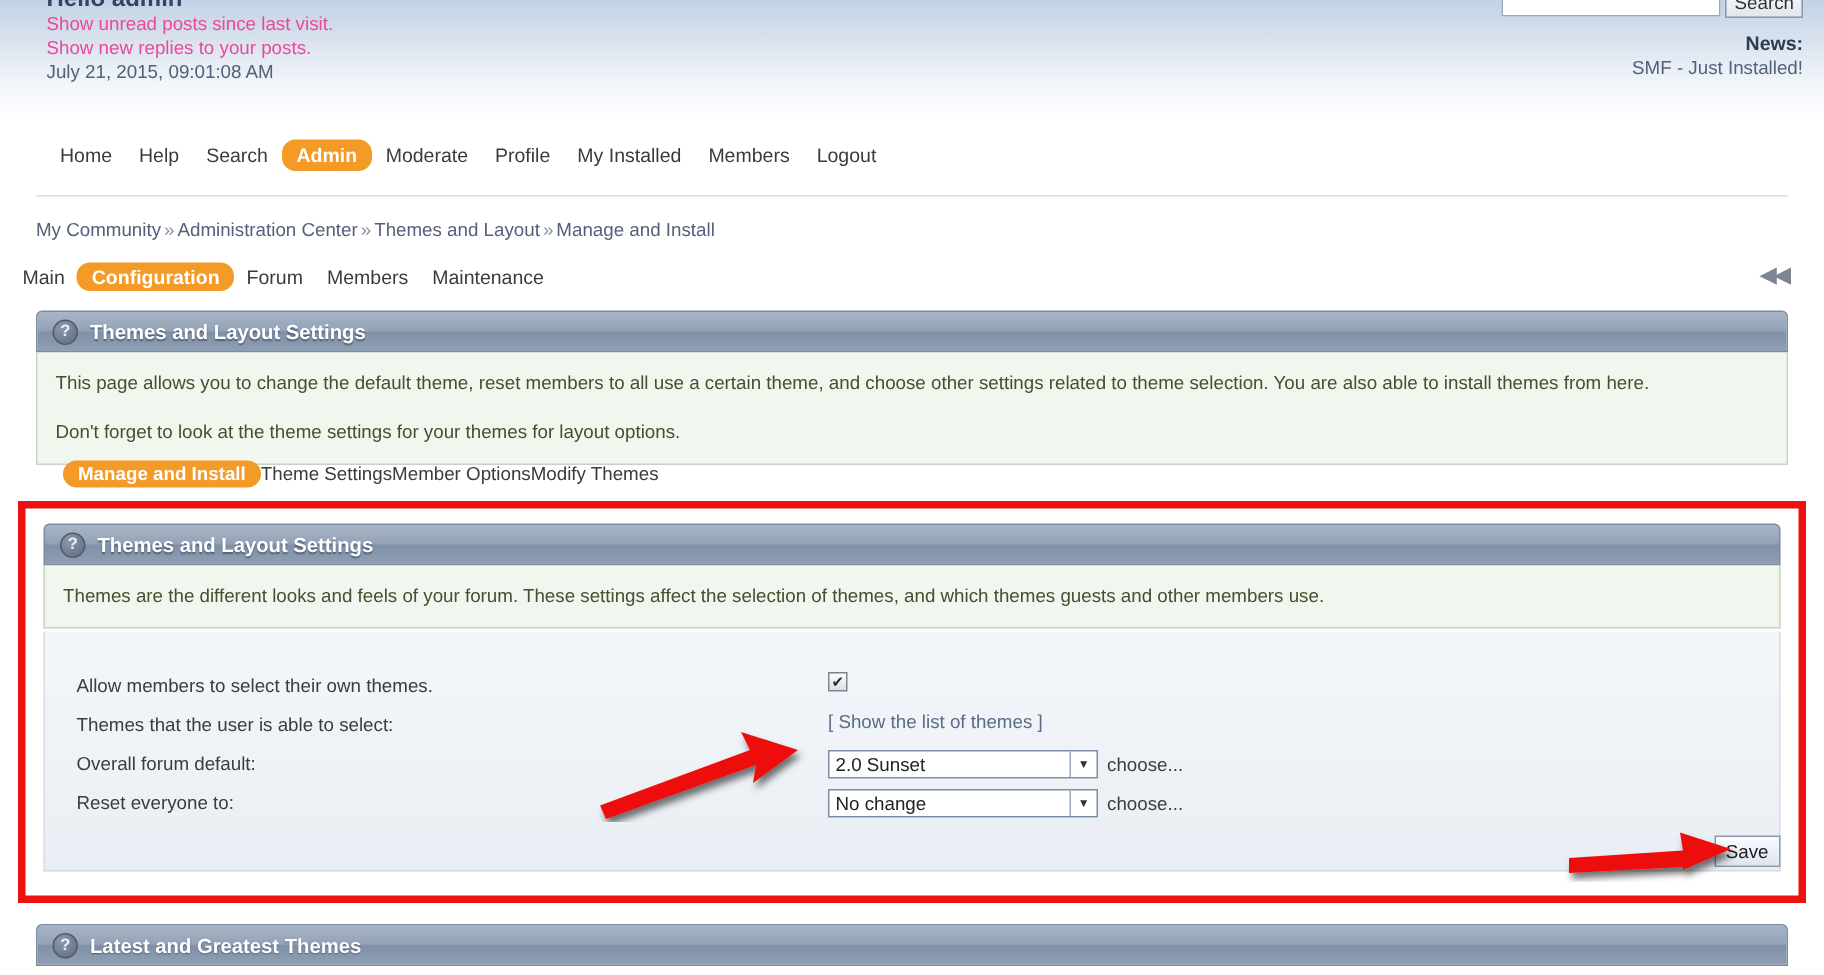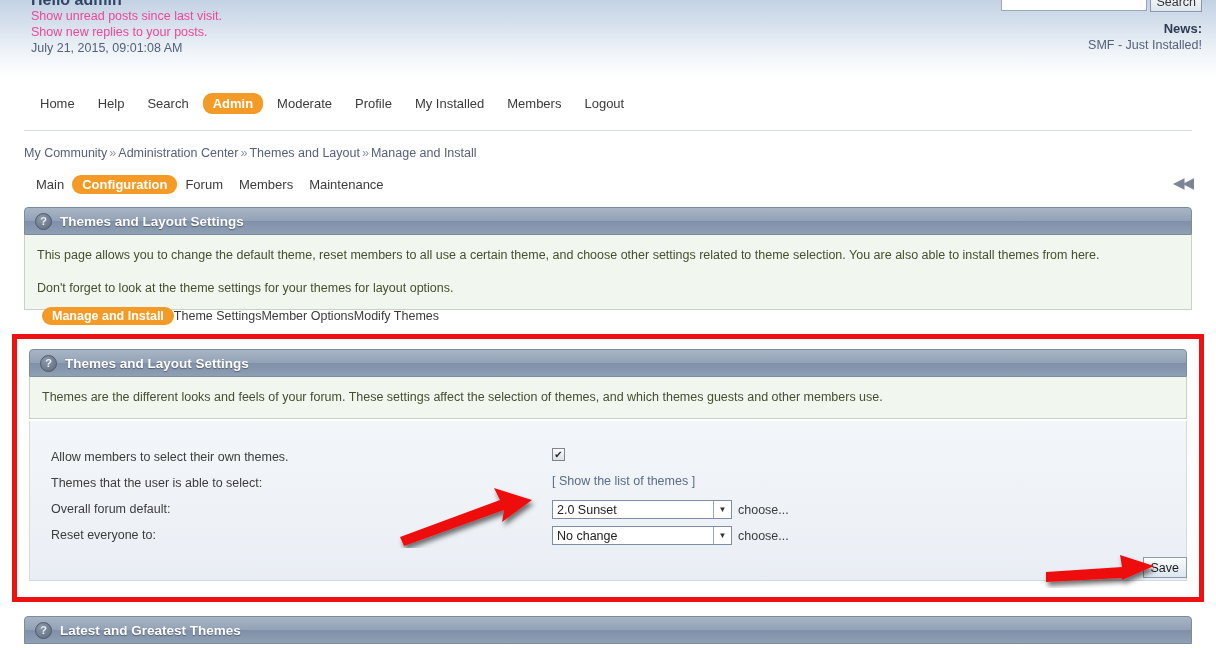--- a/index.html
+++ b/index.html
@@ -60,21 +60,21 @@
   
   #news-area {
     position: absolute; right: 14px; top: 21px;
     text-align: right; line-height: 16px;
   }
   #news-area .news-label { font-weight: bold; color: #2c3a52; font-size: 13px; }
   #news-area .news-text { color: #55607a; font-size: 12.5px; }
   
   #main-nav {
     position: absolute; left: 31px; top: 93px;
-    display: flex; align-items: center; gap: 5px;
+    display: flex; align-items: center; gap: 0px;
   }
   #main-nav .nav-item {
     color: #3b3b3b; text-decoration: none;
     font-size: 13px; padding: 3px 9px; white-space: nowrap;
   }
   #main-nav .nav-item.active {
     background: #f49a26;
     color: #ffffff; font-weight: bold;
     border-radius: 9px; padding: 3px 10px;
   }
@@ -84,21 +84,21 @@
   }
   
   #breadcrumb {
     position: absolute; left: 24px; top: 146px;
     font-size: 12.5px; color: #55607a;
   }
   #breadcrumb a { color: #55607a; text-decoration: none; }
   #breadcrumb .sep { color: #8a93a6; padding: 0 2px; }
   
   #admin-tabs {
-    position: absolute; left: 28px; top: 175px;
+    position: absolute; left: 7px; top: 175px;
     display: flex; align-items: flex-start;
   }
   #admin-tabs .adm-tab {
     font-size: 13px; color: #3b3b3b; text-decoration: none;
     padding: 2px 8px; white-space: nowrap;
   }
   #admin-tabs .adm-tab.active {
     background: #f49a26; color: #ffffff; font-weight: bold;
     border-radius: 9px; padding: 2px 10px;
   }

